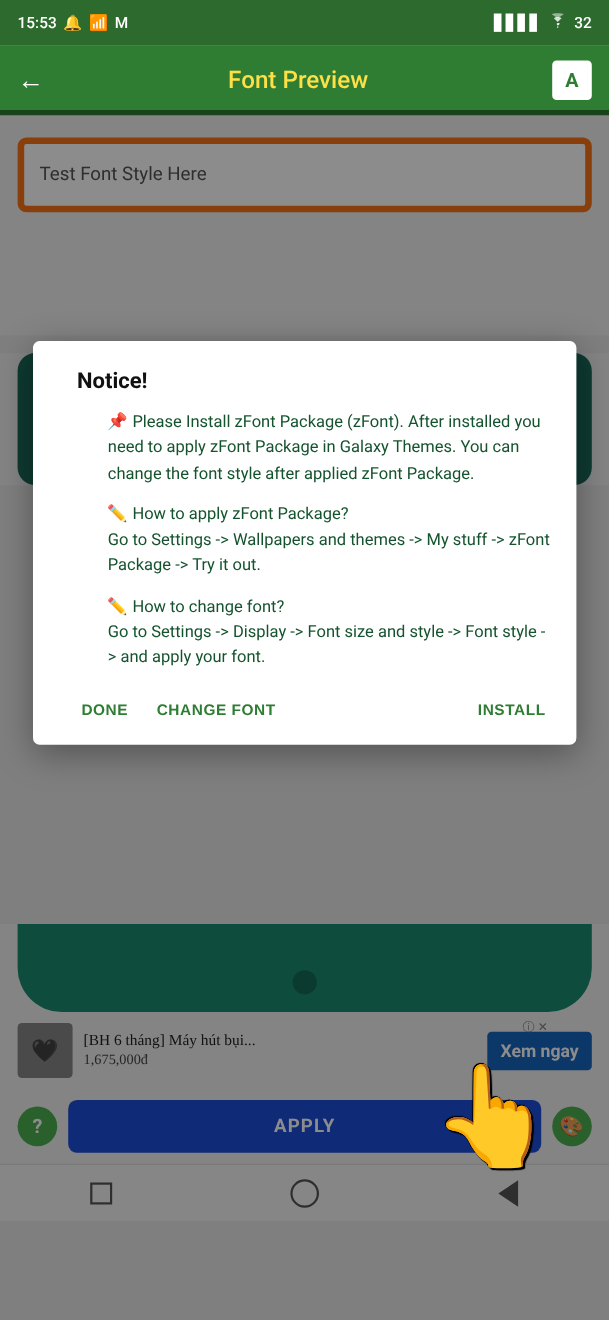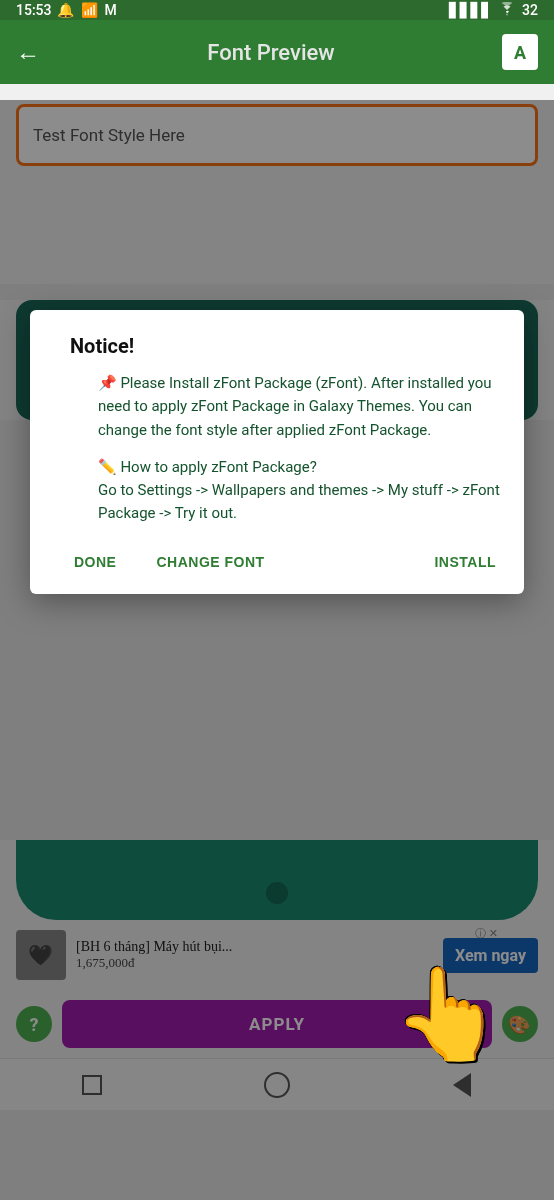--- a/index.html
+++ b/index.html
@@ -9,21 +9,21 @@
       height: 1200px;
       background: #e8e8e8;
       font-family: 'Roboto', Arial, sans-serif;
       overflow: hidden;
       position: relative;
     }
 
     
     .status-bar {
       background: #2d6a2d;
-      height: 20px;
+      height: 41px;
       display: flex;
       align-items: center;
       justify-content: space-between;
       padding: 0 16px;
       color: white;
       font-size: 14px;
       font-weight: 500;
     }
     .status-left { display: flex; align-items: center; gap: 6px; }
     .status-right { display: flex; align-items: center; gap: 6px; }
@@ -34,21 +34,21 @@
       height: 64px;
       display: flex;
       align-items: center;
       justify-content: space-between;
       padding: 0 16px;
       color: white;
     }
     .top-bar-title {
       font-size: 22px;
       font-weight: 500;
-      color: #e5e5e5;
+      color: #fde047;
     }
     .back-arrow {
       font-size: 24px;
       color: white;
       cursor: pointer;
     }
     .font-icon-btn {
       width: 36px;
       height: 36px;
       background: white;
@@ -63,21 +63,21 @@
     }
 
     
     .content-area {
       background: #f0f0f0;
       padding: 20px 16px;
       min-height: 200px;
     }
     .text-input-box {
       background: white;
-      border: 3px solid #f97316;
+      border: 6px solid #f97316;
       border-radius: 8px;
       padding: 18px 14px;
       font-size: 17px;
       color: #555;
       width: 100%;
     }
 
     
     .green-card {
       background: #1a6b5a;
@@ -133,21 +133,21 @@
     }
     .dialog-body p {
       margin-bottom: 14px;
     }
     .dialog-body p:last-of-type {
       margin-bottom: 20px;
     }
     .dialog-actions {
       display: flex;
       justify-content: flex-start;
-      gap: 22px;
+      gap: 8px;
       margin-top: 14px;
     }
     .dialog-btn {
       font-size: 14px;
       font-weight: bold;
       color: #2e7d32;
       background: none;
       border: none;
       cursor: pointer;
       padding: 8px 4px;
@@ -256,21 +256,21 @@
       align-items: center;
       justify-content: center;
       color: white;
       font-size: 18px;
       font-weight: bold;
       cursor: pointer;
       flex-shrink: 0;
     }
     .apply-btn {
       flex: 1;
-      background: #a21caf;
+      background: #1d4ed8;
       color: white;
       font-size: 17px;
       font-weight: bold;
       text-align: center;
       padding: 14px;
       border-radius: 8px;
       letter-spacing: 1px;
       cursor: pointer;
     }
     .palette-btn {
@@ -378,20 +378,22 @@
 </div>
 
 <div class="overlay"></div>
 
 <div class="dialog">
   <div class="dialog-title">Notice!</div>
   <div class="dialog-body">
     <p>📌 Please Install zFont Package (zFont). After installed you need to apply zFont Package in Galaxy Themes. You can change the font style after applied zFont Package.</p>
     <p style="white-space: pre-line;">✏️ How to apply zFont Package?
 Go to Settings -&gt; Wallpapers and themes -&gt; My stuff -&gt; zFont Package -&gt; Try it out.</p>
+    <p style="white-space: pre-line;">✏️ How to change font?
+Go to Settings -&gt; Display -&gt; Font size and style -&gt; Font style -&gt; and apply your font.</p>
   </div>
   <div class="dialog-actions">
     <button class="dialog-btn done">DONE</button>
     <button class="dialog-btn">CHANGE FONT</button>
     <button class="dialog-btn install">INSTALL</button>
   </div>
 </div>
 
 <div class="bottom-area">
 

